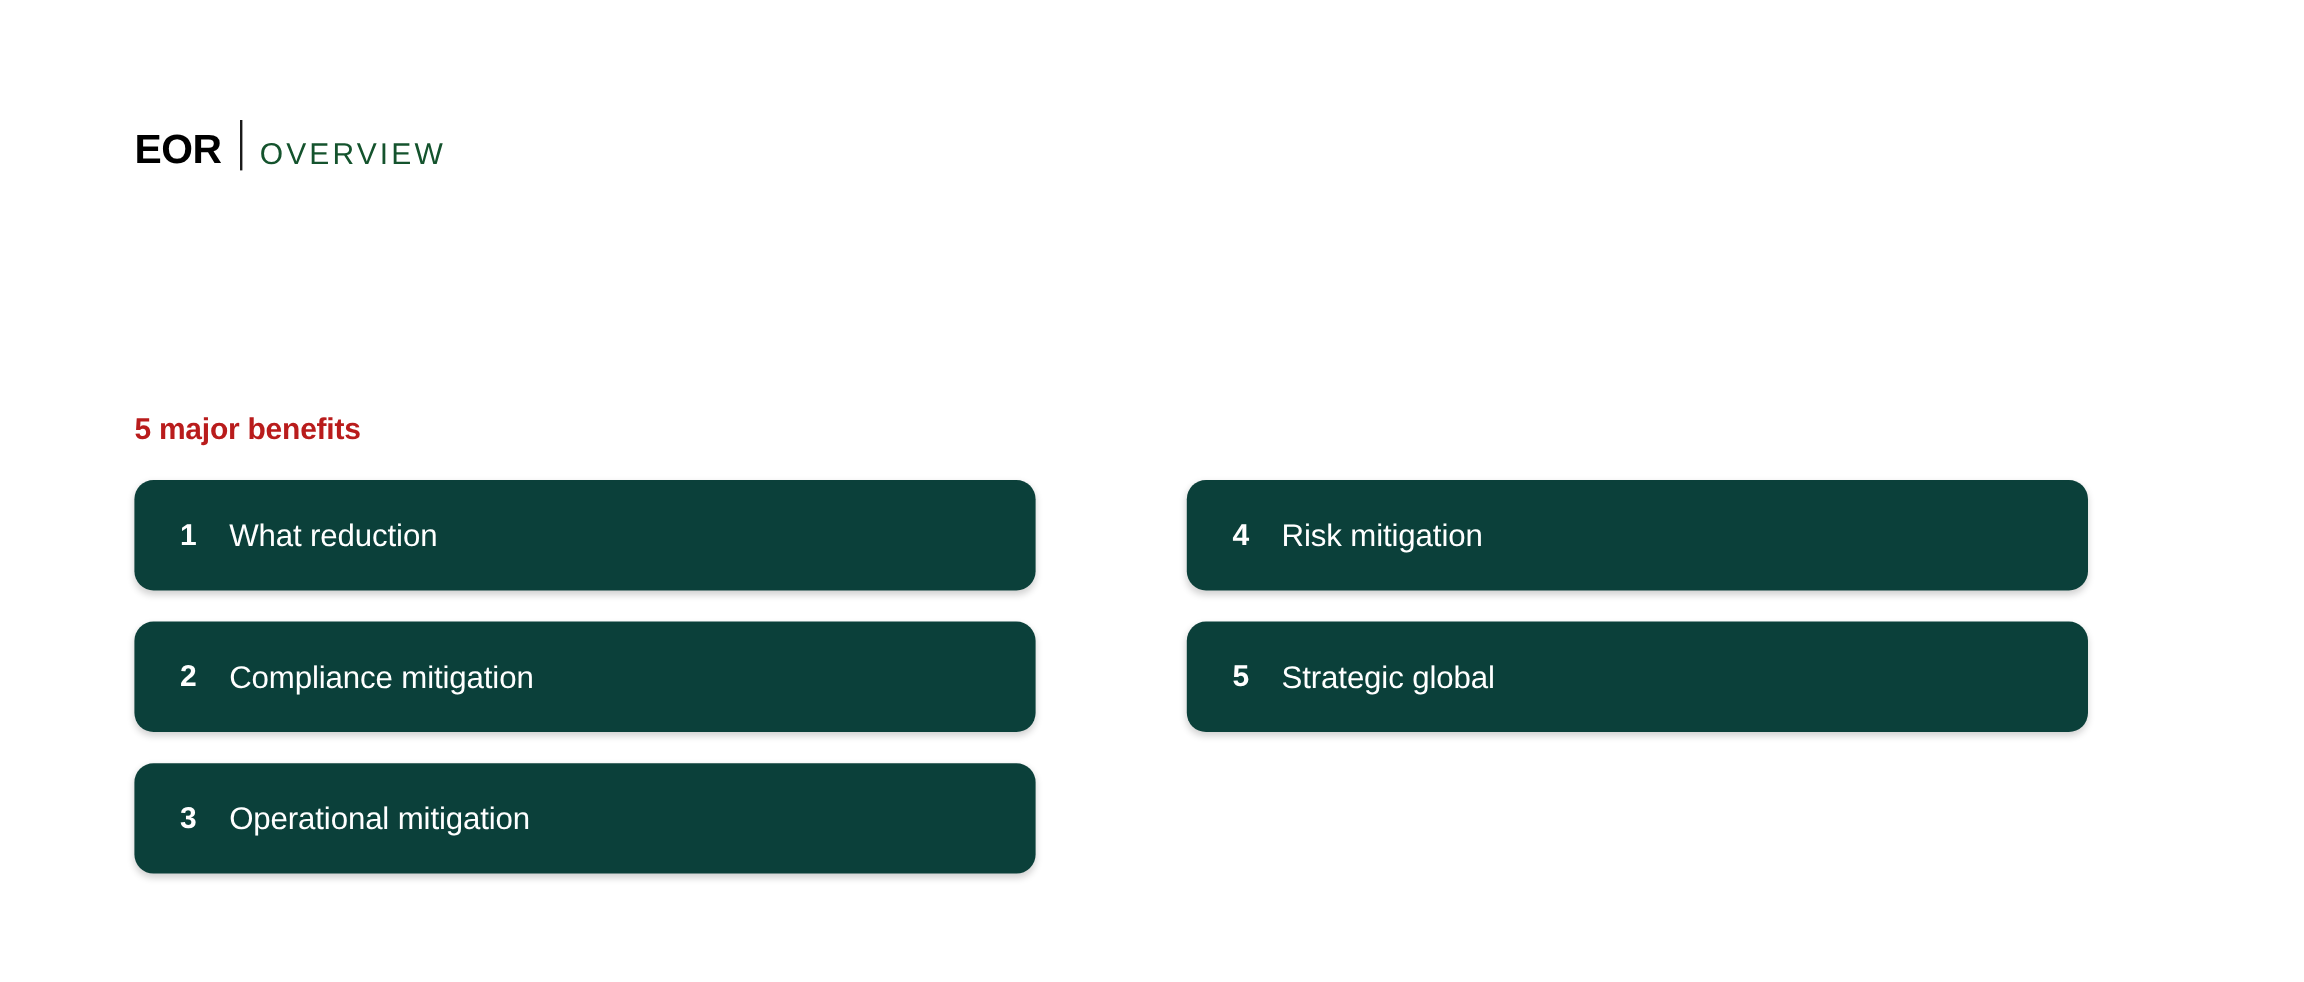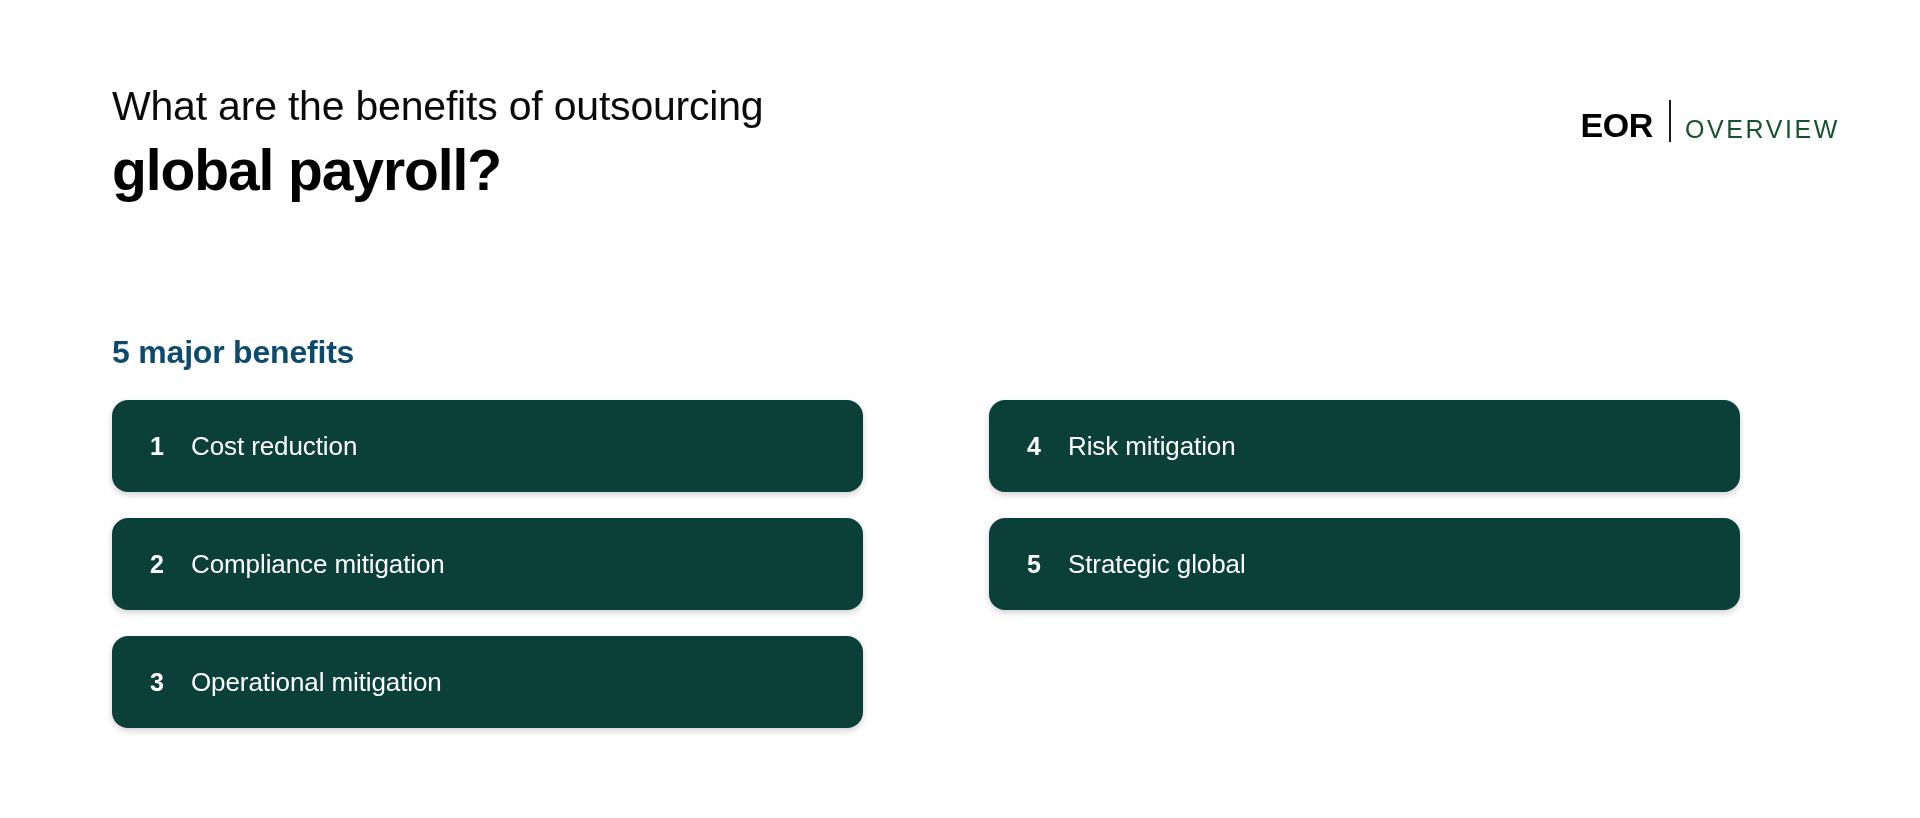--- a/index.html
+++ b/index.html
@@ -84,25 +84,25 @@
     font-weight: 400;
     letter-spacing: 2.6px;
     color: #14532d;
     line-height: 1;
   }
 
   
   .subheading {
     position: absolute;
     left: 112px;
-    top: 334px;
-    font-size: 32px;
+    top: 344px;
+    font-size: 25px;
     font-weight: 700;
     letter-spacing: -0.2px;
-    color: #0c4a6e;
+    color: #b91c1c;
   }
 
   
   .benefits {
     position: absolute;
     left: 112px;
     top: 400px;
     width: 1628px;
     display: grid;
     grid-template-columns: 751px 751px;
@@ -146,40 +146,36 @@
   .pill.p4 { grid-column: 2; grid-row: 1; }
   .pill.p5 { grid-column: 2; grid-row: 2; }
 </style>
 </head>
 <body>
 
 <div class="slide">
 
   <div class="header">
 
-    <div class="title-block">
-      <div class="title-line-1">What are the benefits of outsourcing</div>
-      <div class="title-line-2">global payroll?</div>
-    </div>
 
     <div class="logo">
       <span class="logo-mark">EOR</span>
       <span class="logo-divider"></span>
       <span class="logo-word">OVERVIEW</span>
     </div>
 
   </div>
 
   <div class="subheading">5 major benefits</div>
 
   <div class="benefits">
 
     <div class="pill p1">
       <span class="pill-number">1</span>
-      <span class="pill-label">Cost reduction</span>
+      <span class="pill-label">What reduction</span>
     </div>
 
     <div class="pill p2">
       <span class="pill-number">2</span>
       <span class="pill-label">Compliance mitigation</span>
     </div>
 
     <div class="pill p3">
       <span class="pill-number">3</span>
       <span class="pill-label">Operational mitigation</span>

